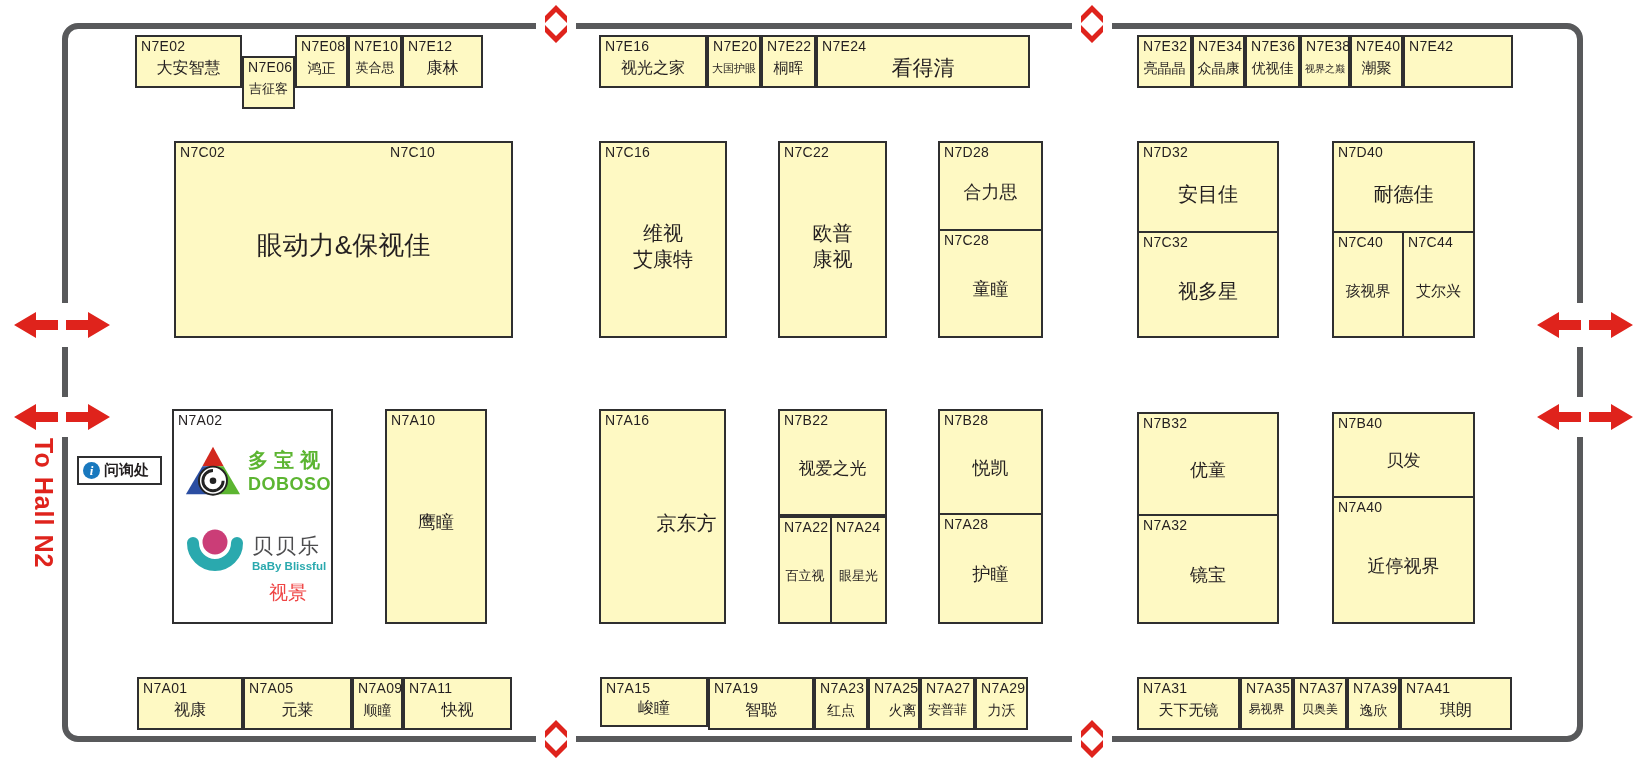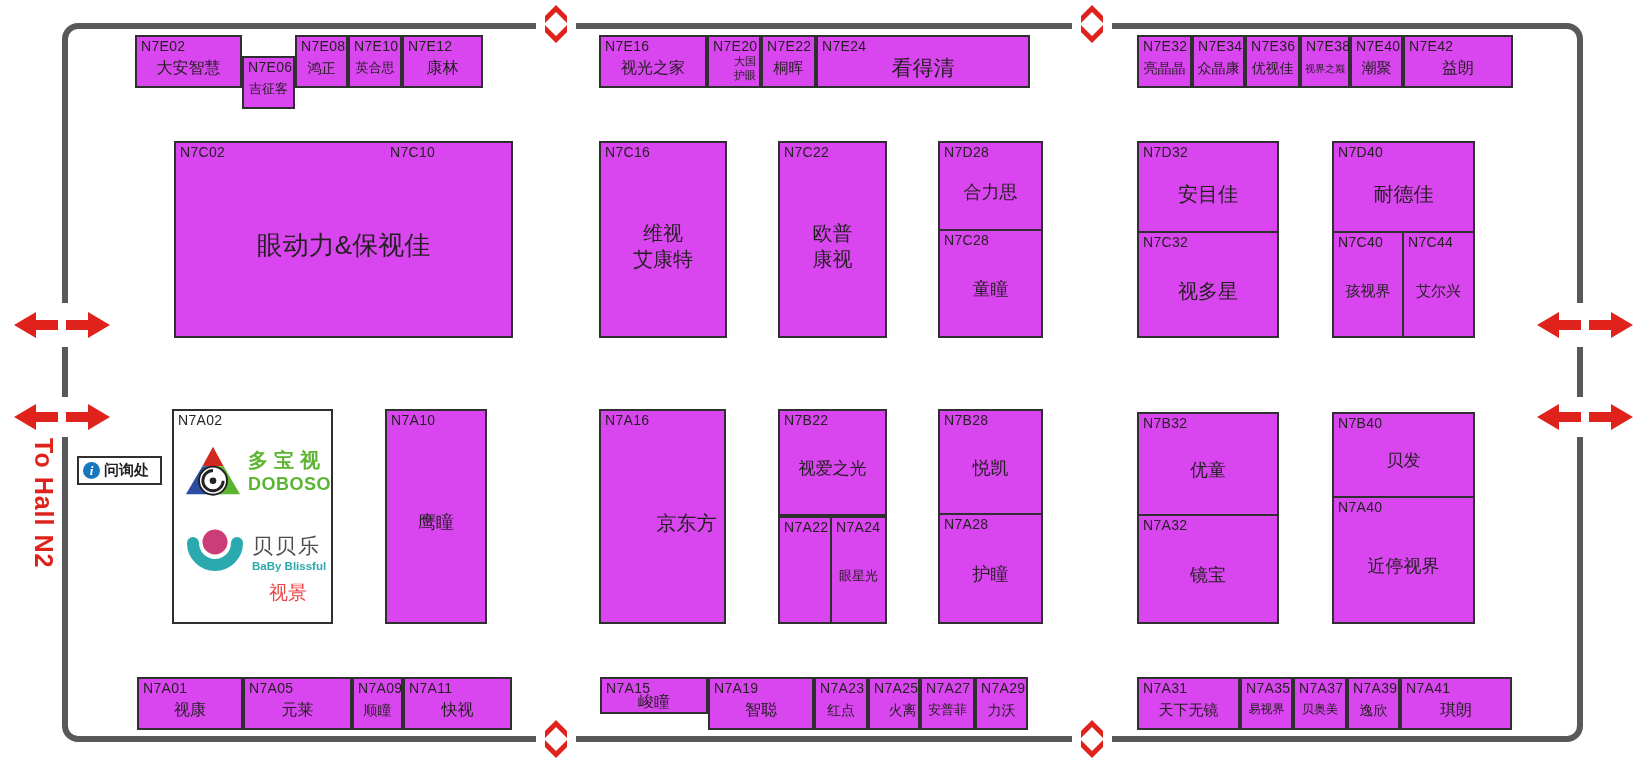--- a/index.html
+++ b/index.html
@@ -5,21 +5,21 @@
   html,body{margin:0;padding:0;background:#fff;}
   body{font-family:"Liberation Sans","DejaVu Sans",sans-serif;}
   #plan{position:relative;width:1650px;height:781px;background:#fff;overflow:hidden;}
 
   
   .wall{position:absolute;left:62px;top:23px;width:1521px;height:719px;
         border:6px solid #58595b;border-radius:16px;box-sizing:border-box;}
   .wall-gap{position:absolute;background:#fff;}
 
   
-  .booth{position:absolute;border:2px solid #2f2f30;background:#d946ef;box-sizing:border-box;}
+  .booth{position:absolute;border:2px solid #2f2f30;background:#fef9c3;box-sizing:border-box;}
   .bcode{position:absolute;top:1px;left:4px;font-size:14px;color:#231f20;letter-spacing:0.3px;}
   .bcode.c2{left:214px;}
   .bname{position:absolute;left:0;right:0;top:0;bottom:0;display:flex;align-items:center;justify-content:center;
          padding-top:13px;box-sizing:border-box;text-align:center;color:#231f20;font-size:16px;
          white-space:pre-line;line-height:1.3;}
 
   
   .icon{position:absolute;}
 
   
@@ -120,21 +120,21 @@
       <div class="booth" style="left: 402px; top: 35px; width: 81px; height: 53px;">
         <span class="bcode">N7E12</span>
         <div class="bname">康林</div>
       </div>
       <div class="booth" style="left: 599px; top: 35px; width: 108px; height: 53px;">
         <span class="bcode">N7E16</span>
         <div class="bname">视光之家</div>
       </div>
       <div class="booth" style="left: 707px; top: 35px; width: 54px; height: 53px;">
         <span class="bcode">N7E20</span>
-        <div class="bname" style="font-size: 11px; margin-left: 22px;">大国护眼</div>
+        <div class="bname" style="font-size: 11px;">大国护眼</div>
       </div>
       <div class="booth" style="left: 761px; top: 35px; width: 55px; height: 53px;">
         <span class="bcode">N7E22</span>
         <div class="bname" style="font-size: 15px;">桐晖</div>
       </div>
       <div class="booth" style="left: 816px; top: 35px; width: 214px; height: 53px;">
         <span class="bcode">N7E24</span>
         <div class="bname" style="font-size: 21px;">看得清</div>
       </div>
       <div class="booth" style="left: 1137px; top: 35px; width: 55px; height: 53px;">
@@ -152,21 +152,20 @@
       <div class="booth" style="left: 1300px; top: 35px; width: 50px; height: 53px;">
         <span class="bcode">N7E38</span>
         <div class="bname" style="font-size: 10px;">视界之巅</div>
       </div>
       <div class="booth" style="left: 1350px; top: 35px; width: 53px; height: 53px;">
         <span class="bcode">N7E40</span>
         <div class="bname" style="font-size: 15px;">潮聚</div>
       </div>
       <div class="booth" style="left: 1403px; top: 35px; width: 110px; height: 53px;">
         <span class="bcode">N7E42</span>
-        <div class="bname">益朗</div>
       </div>
       <div class="booth" style="left: 174px; top: 141px; width: 339px; height: 197px;">
         <span class="bcode">N7C02</span>
         <span class="bcode c2">N7C10</span>
         <div class="bname" style="font-size: 26px;">眼动力&amp;保视佳</div>
       </div>
       <div class="booth" style="left: 599px; top: 141px; width: 128px; height: 197px;">
         <span class="bcode">N7C16</span>
         <div class="bname" style="font-size: 20px;">维视
 艾康特</div>
@@ -211,20 +210,21 @@
       <div class="booth" style="left: 599px; top: 409px; width: 127px; height: 215px;">
         <span class="bcode">N7A16</span>
         <div class="bname" style="font-size: 20px; padding-left: 48px;">京东方</div>
       </div>
       <div class="booth" style="left: 778px; top: 409px; width: 109px; height: 107px;">
         <span class="bcode">N7B22</span>
         <div class="bname" style="font-size: 17px;">视爱之光</div>
       </div>
       <div class="booth" style="left: 778px; top: 516px; width: 54px; height: 108px;">
         <span class="bcode">N7A22</span>
+        <div class="bname" style="font-size: 13px;">百立视</div>
       </div>
       <div class="booth" style="left: 830px; top: 516px; width: 57px; height: 108px;">
         <span class="bcode">N7A24</span>
         <div class="bname" style="font-size: 13px;">眼星光</div>
       </div>
       <div class="booth" style="left: 938px; top: 409px; width: 105px; height: 106px;">
         <span class="bcode">N7B28</span>
         <div class="bname" style="font-size: 18px;">悦凯</div>
       </div>
       <div class="booth" style="left: 938px; top: 513px; width: 105px; height: 111px;">
@@ -256,21 +256,21 @@
         <div class="bname">元莱</div>
       </div>
       <div class="booth" style="left: 352px; top: 677px; width: 51px; height: 53px;">
         <span class="bcode">N7A09</span>
         <div class="bname" style="font-size: 14px;">顺瞳</div>
       </div>
       <div class="booth" style="left: 403px; top: 677px; width: 109px; height: 53px;">
         <span class="bcode">N7A11</span>
         <div class="bname">快视</div>
       </div>
-      <div class="booth" style="left: 600px; top: 677px; width: 108px; height: 37px;">
+      <div class="booth" style="left: 600px; top: 677px; width: 108px; height: 50px;">
         <span class="bcode">N7A15</span>
         <div class="bname">峻瞳</div>
       </div>
       <div class="booth" style="left: 708px; top: 677px; width: 106px; height: 53px;">
         <span class="bcode">N7A19</span>
         <div class="bname">智聪</div>
       </div>
       <div class="booth" style="left: 814px; top: 677px; width: 54px; height: 53px;">
         <span class="bcode">N7A23</span>
         <div class="bname" style="font-size: 14px;">红点</div>

